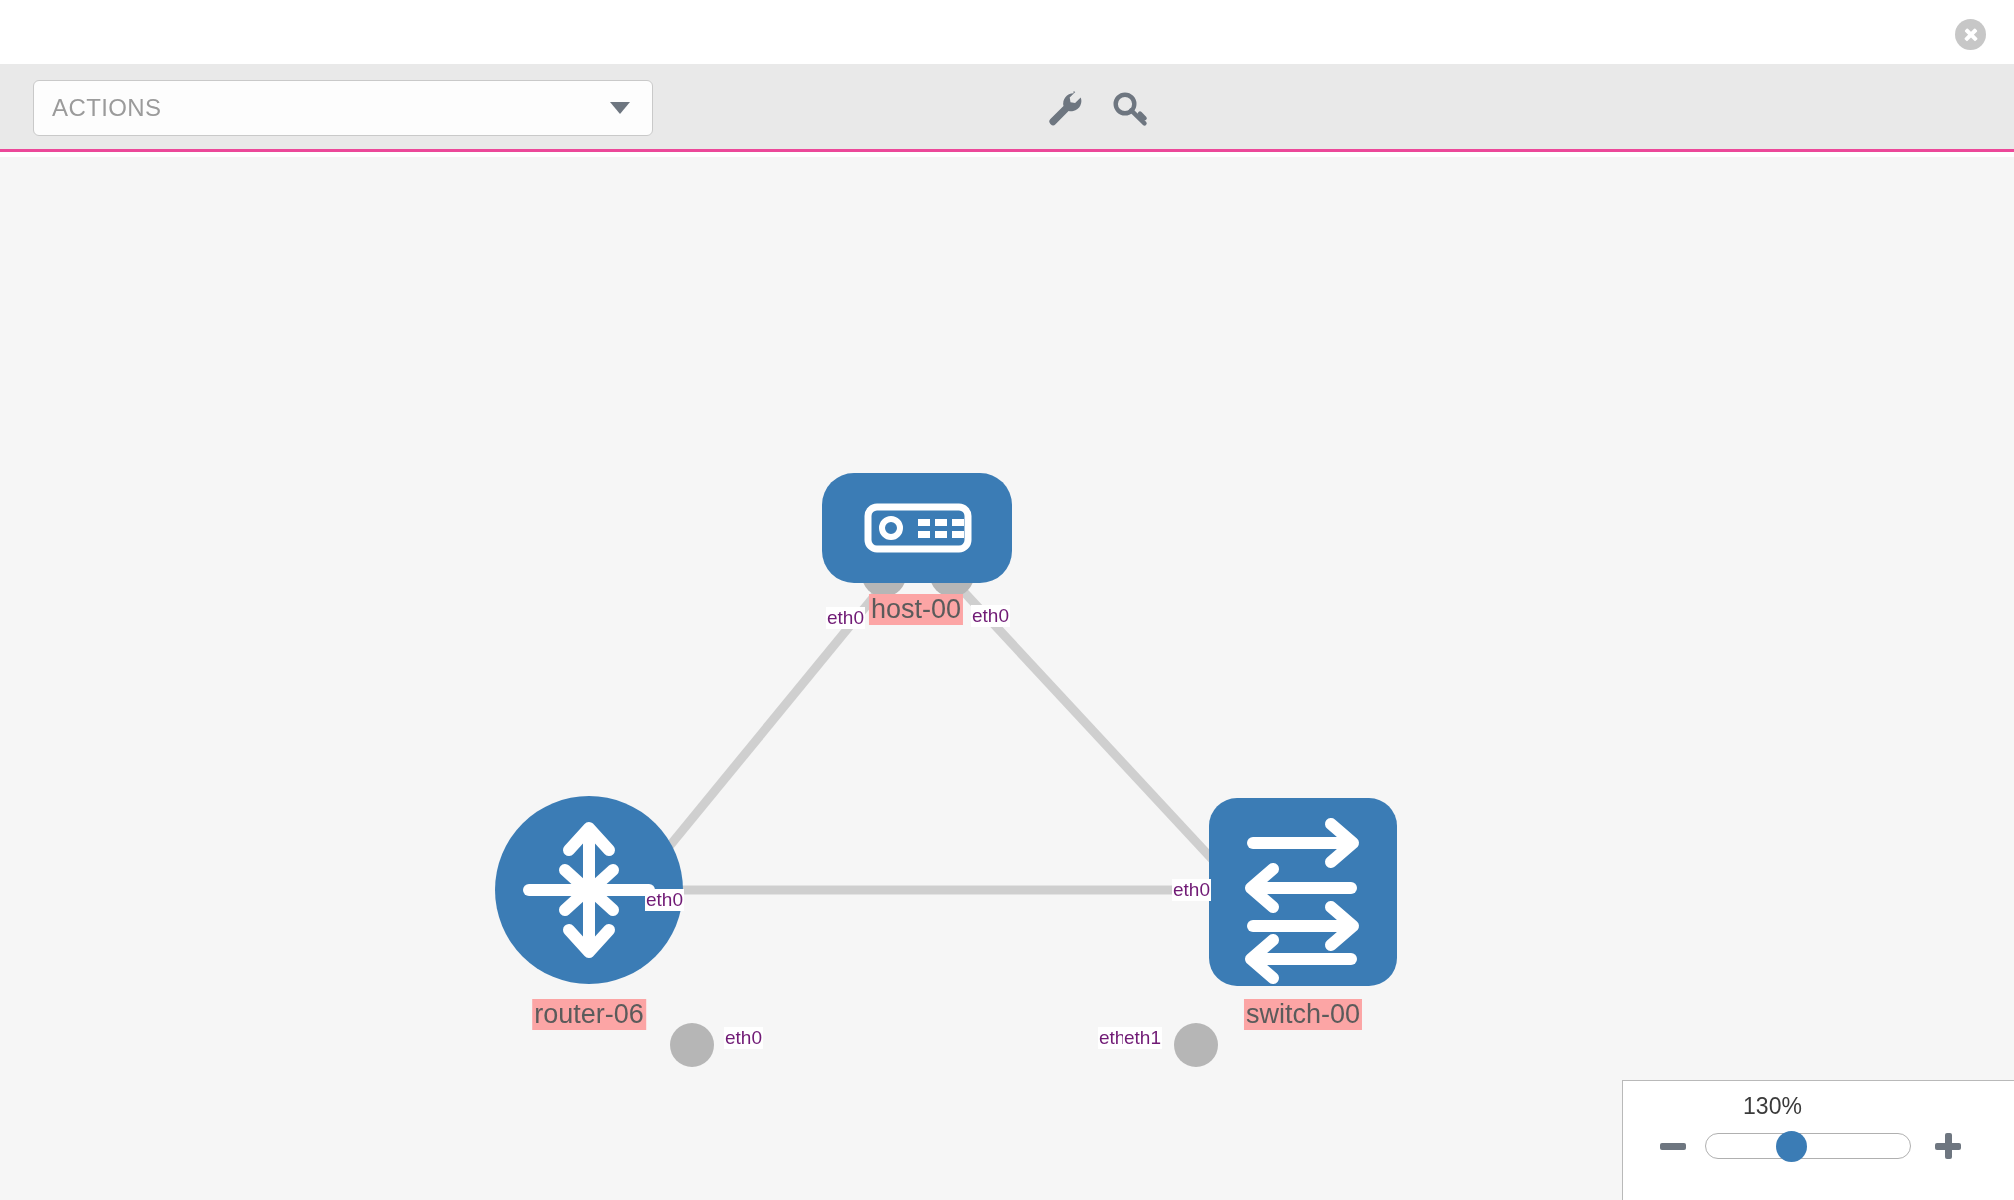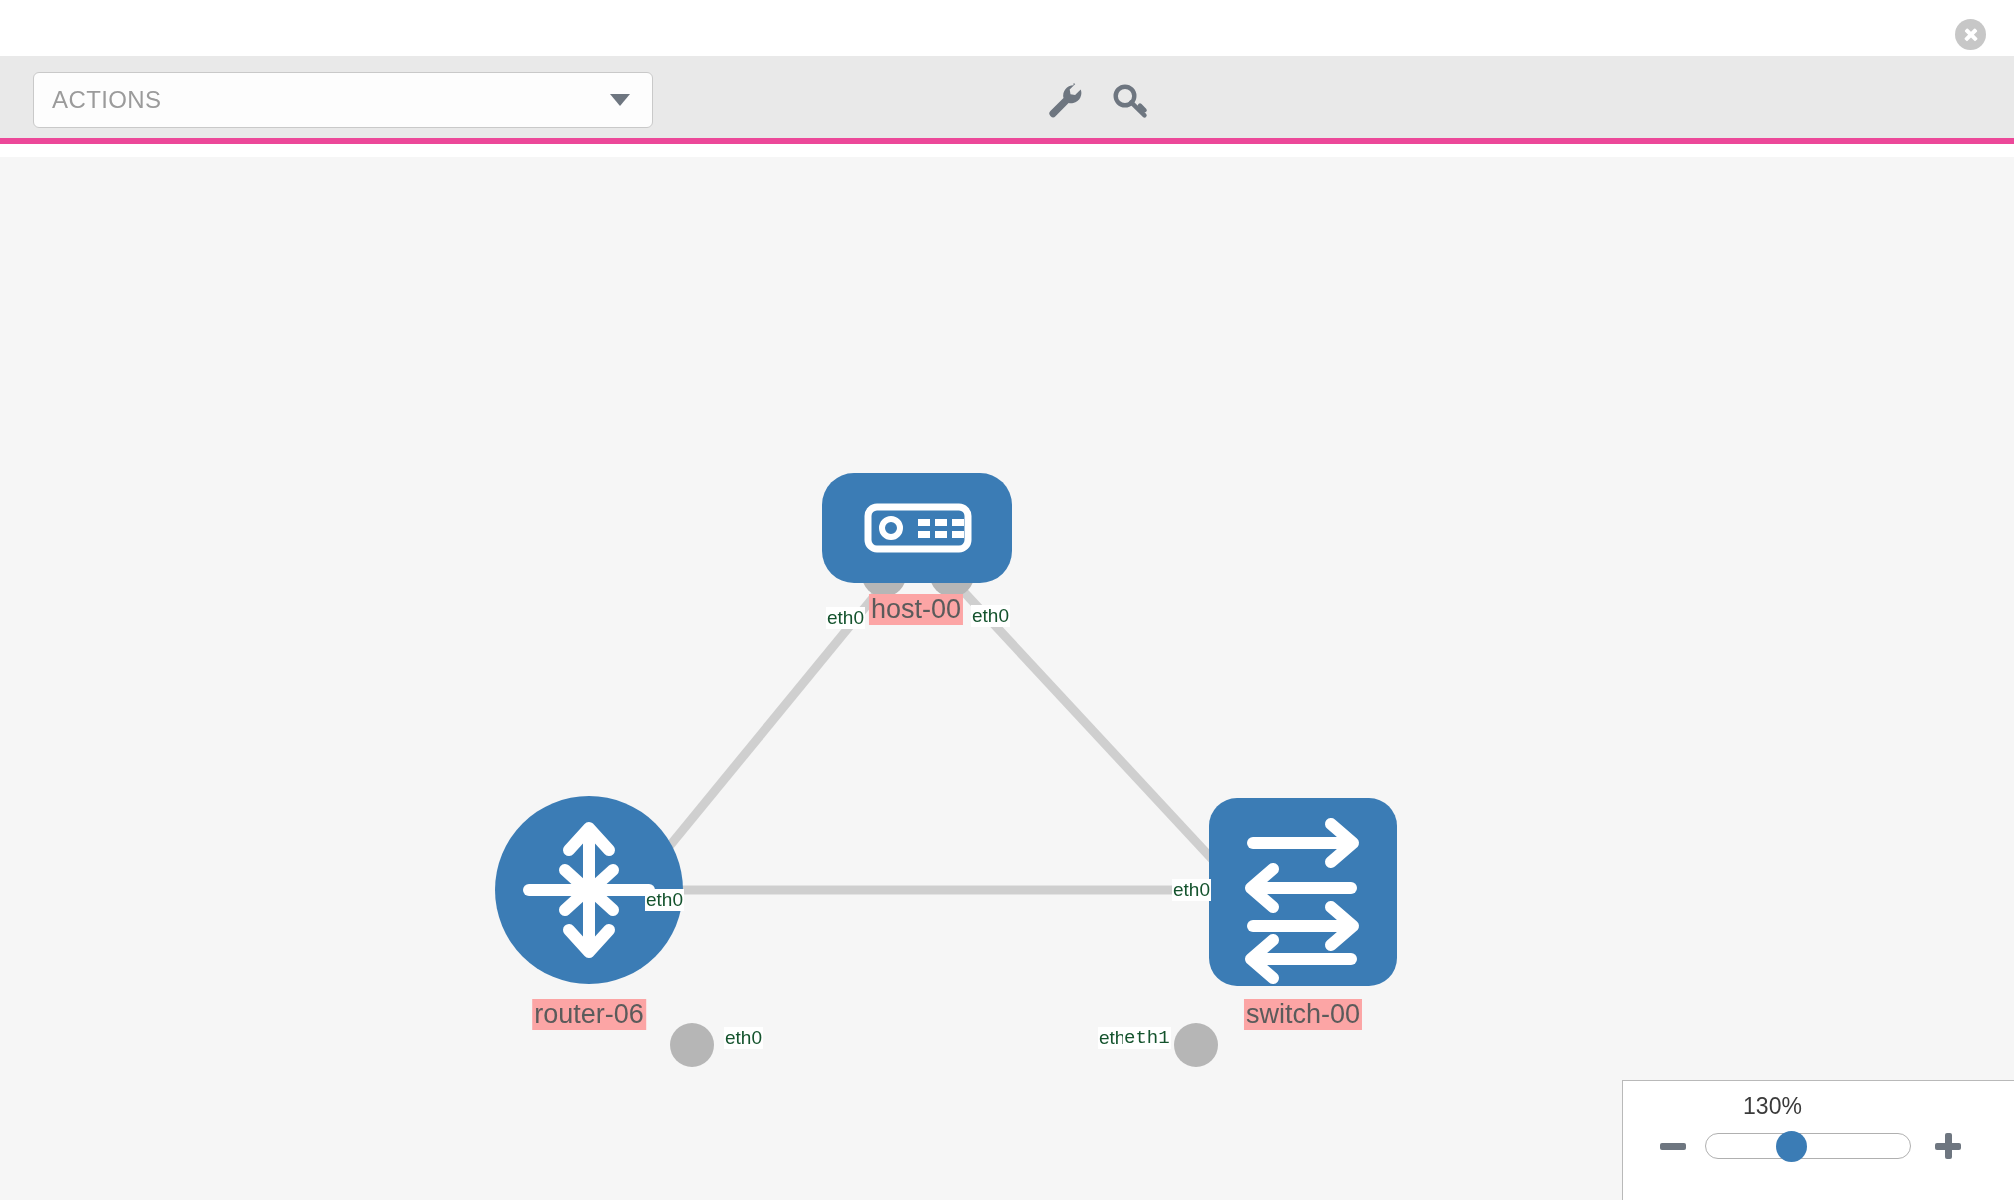--- a/index.html
+++ b/index.html
@@ -56,25 +56,25 @@
     height: 4.4px;
     background: #ffffff;
     border-radius: 1px;
   }
   .close-btn::before { transform: translate(-50%,-50%) rotate(45deg); }
   .close-btn::after  { transform: translate(-50%,-50%) rotate(-45deg); }
 
   
   .toolbar {
     position: absolute;
-    left: 0; top: 56px;
+    left: 0; top: 64px;
     width: 2014px;
     height: 88px;
     background: #e9e9e9;
-    border-bottom: 6px solid #ec4899;
+    border-bottom: 3px solid #ec4899;
     box-sizing: border-box;
     text-align: right;
   }
   .select-box {
     position: absolute;
     background: #fdfdfd;
     border: 1px solid #c9c9c9;
     border-radius: 6px;
     box-sizing: border-box;
     cursor: pointer;
@@ -143,21 +143,21 @@
     font-size: 27px;
     color: #5b5b5b;
     background: #fca5a5;
     padding: 0 2px;
     white-space: nowrap;
     transform: translateX(-50%);
   }
   .iface-label {
     position: absolute;
     font-size: 19px;
-    color: #14532d;
+    color: #701a75;
     background: #ffffff;
     padding: 0 1px;
     white-space: nowrap;
   }
 
   
   .zoom-panel {
     position: absolute;
     left: 1622px;
     top: 1080px;
@@ -324,21 +324,21 @@
   <span class="node-label" style="left:916px; top:437px;">host-00</span>
   <span class="node-label" style="left:589px; top:842px;">router-06</span>
   <span class="node-label" style="left:1303px; top:842px;text-align:right;">switch-00</span>
 
   <span class="iface-label" style="left:826px; top:450px;">eth0</span>
   <span class="iface-label" style="left:971px; top:448px;">eth0</span>
   <span class="iface-label" style="left:645px; top:732px;">eth0</span>
   <span class="iface-label" style="left:1172px; top:722px;">eth0</span>
   <span class="iface-label" style="left:724px; top:870px;">eth0</span>
   <span class="iface-label" style="left:1098px; top:870px;">eth</span>
-  <span class="iface-label" style="left:1123px; top:870px;font-family:Liberation Mono, monospace;">eth1</span>
+  <span class="iface-label" style="left:1123px; top:870px;">eth1</span>
 
 </div>
 
 <div class="zoom-panel">
   <div class="zoom-value">130%</div>
   <div class="zoom-minus"></div>
   <div class="zoom-track"></div>
   <div class="zoom-thumb"></div>
   <div class="zoom-plus"></div>
 </div>

